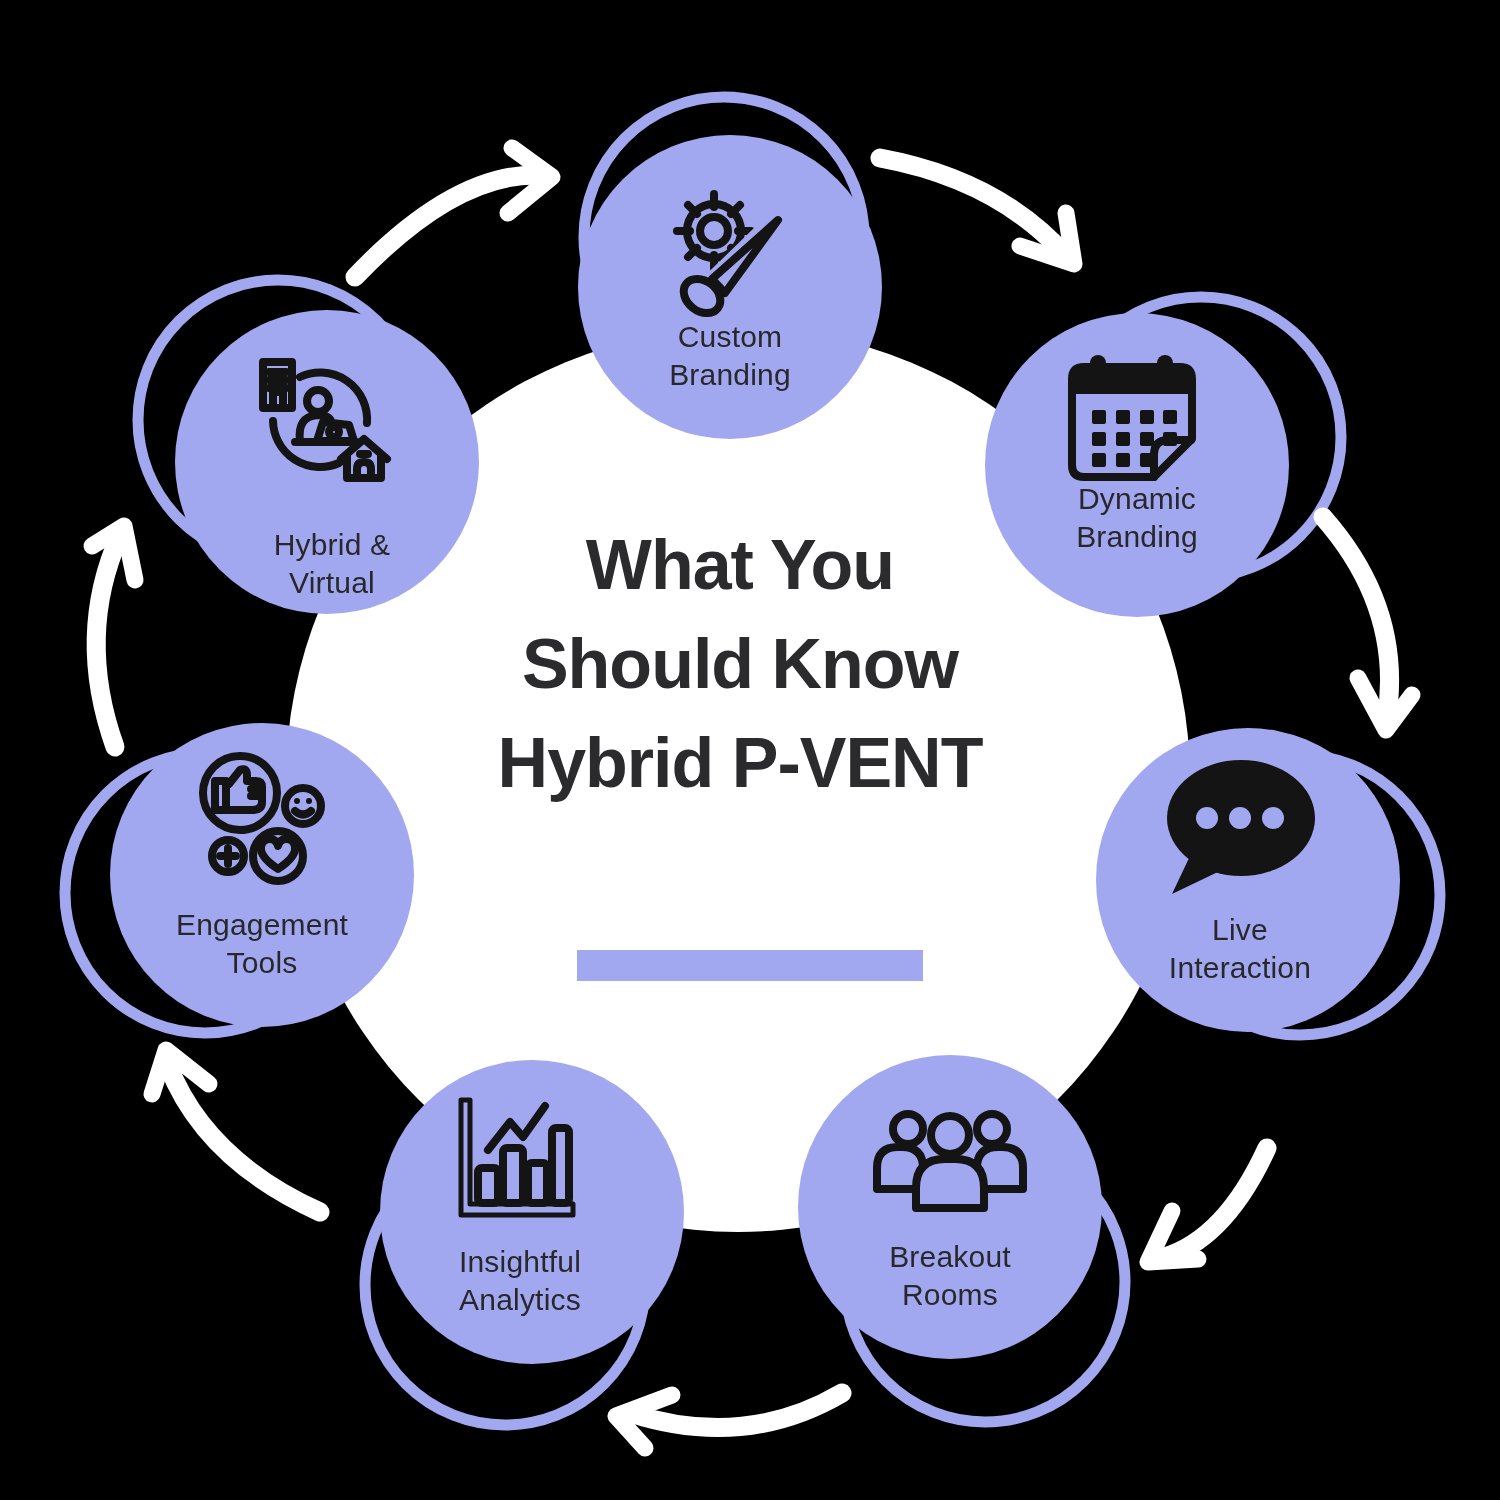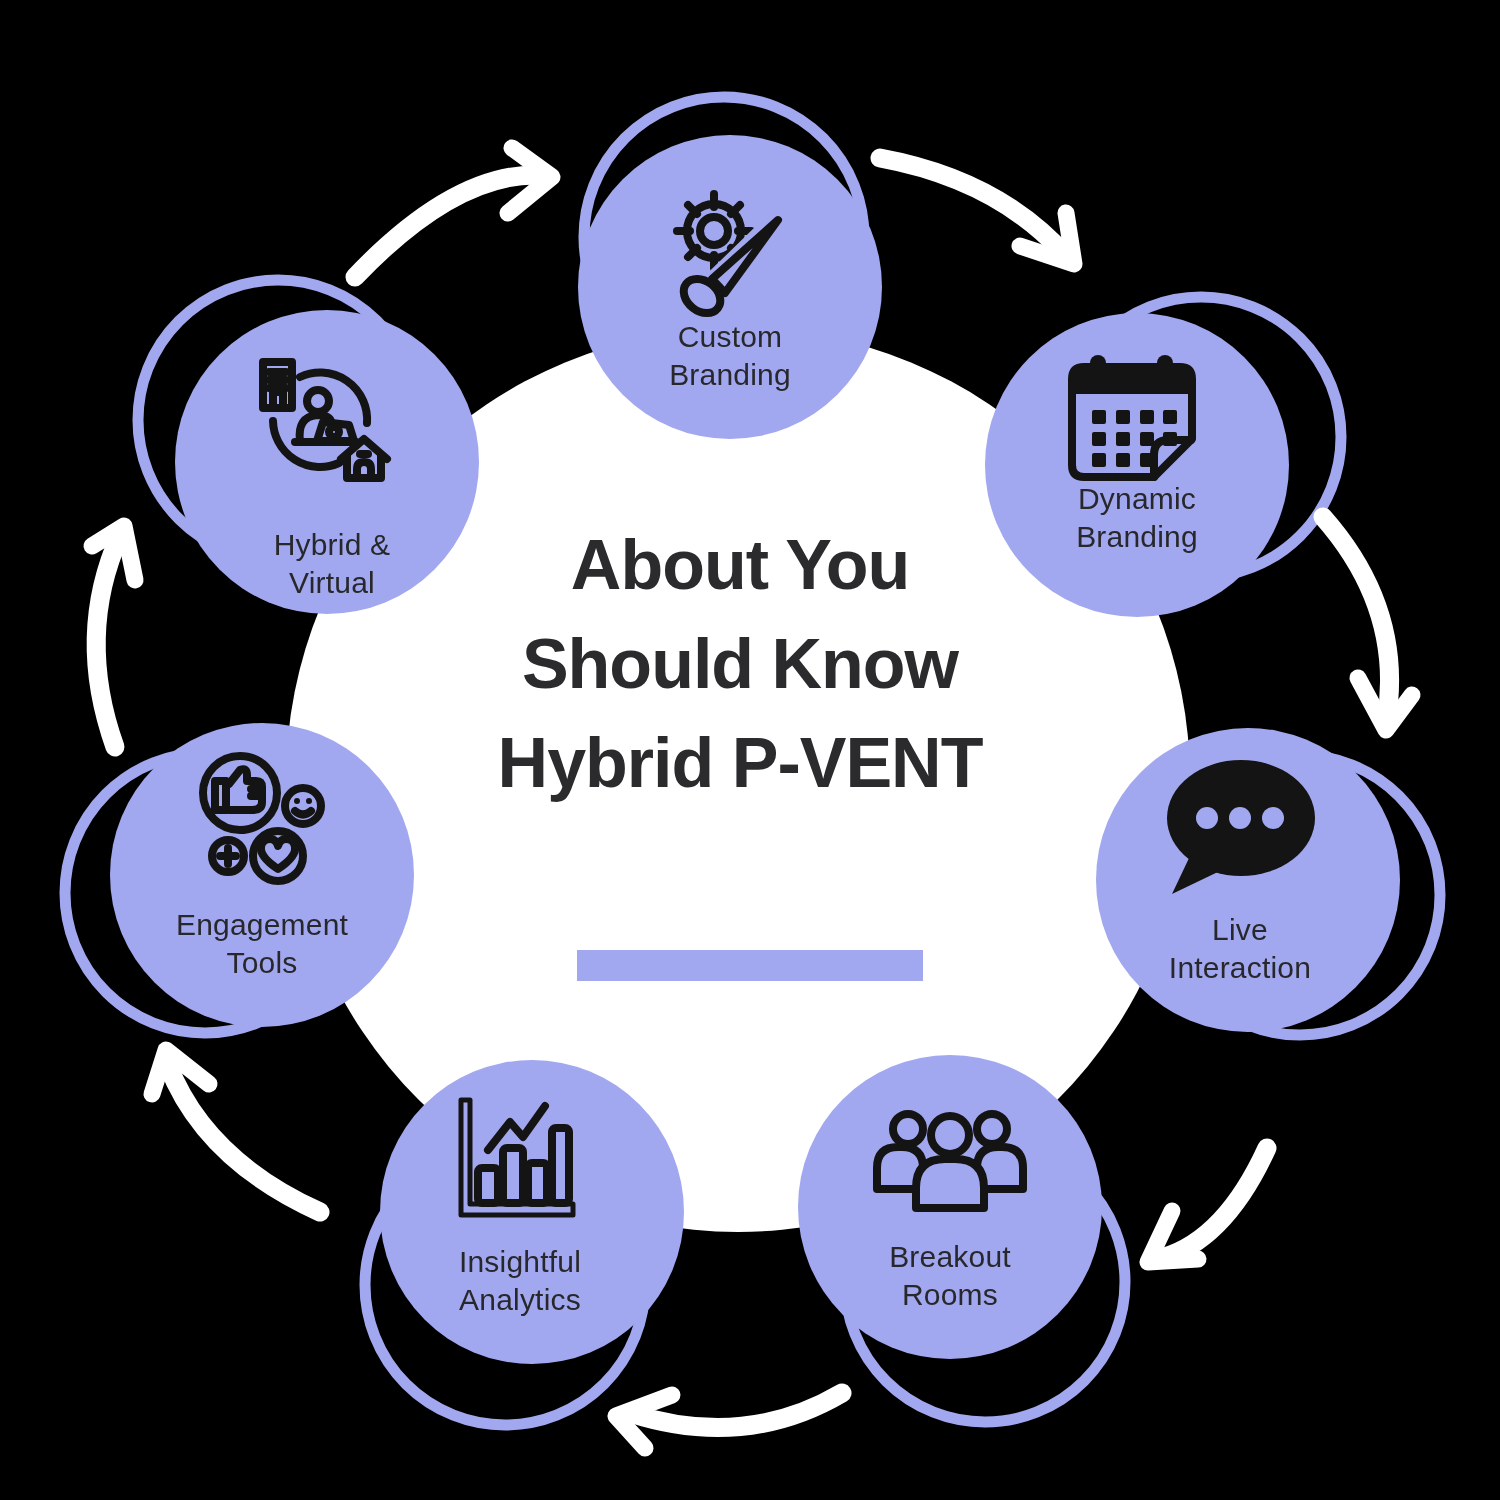--- a/index.html
+++ b/index.html
@@ -209,21 +209,21 @@
           <path class="ic" stroke-width="6" d="M 14,-3 L 37,-23 L 60,-3"></path>
           <path class="ic" stroke-width="6" d="M 20,-6 V 16 H 54 V -6"></path>
           <path class="ic" stroke-width="5" d="M 30,16 V 7 Q 30,0 37,0 Q 44,0 44,7 V 16"></path>
           <path class="ic" stroke-width="5" d="M 33,-8 H 41"></path>
         </g>
       </g>
     </g>
   </svg>
 
   <div class="title-block">
-    <div class="title-line">About You</div>
+    <div class="title-line">What You</div>
     <div class="title-line">Should Know</div>
     <div class="title-line">Hybrid P-VENT</div>
   </div>
   <div class="title-bar"></div>
 
   <div class="node-label" style="left:590px;top:318px;">
     <span>Custom</span>
     <span>Branding</span>
   </div>
   <div class="node-label" style="left:997px;top:480px;">

